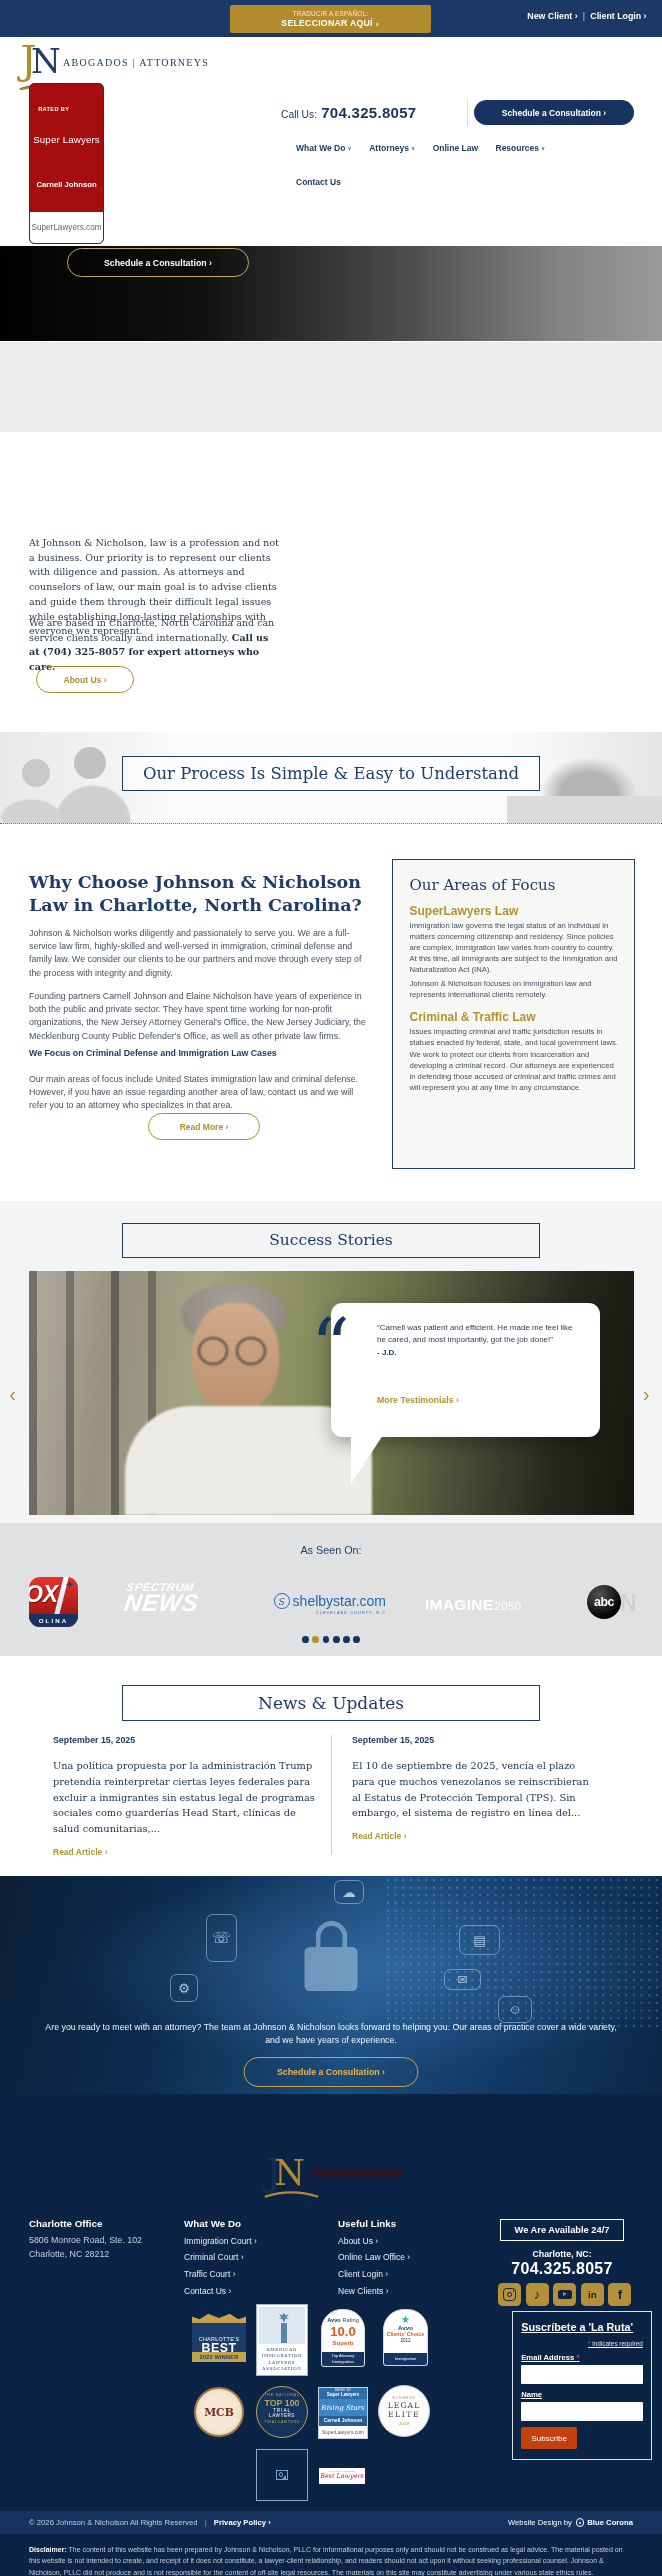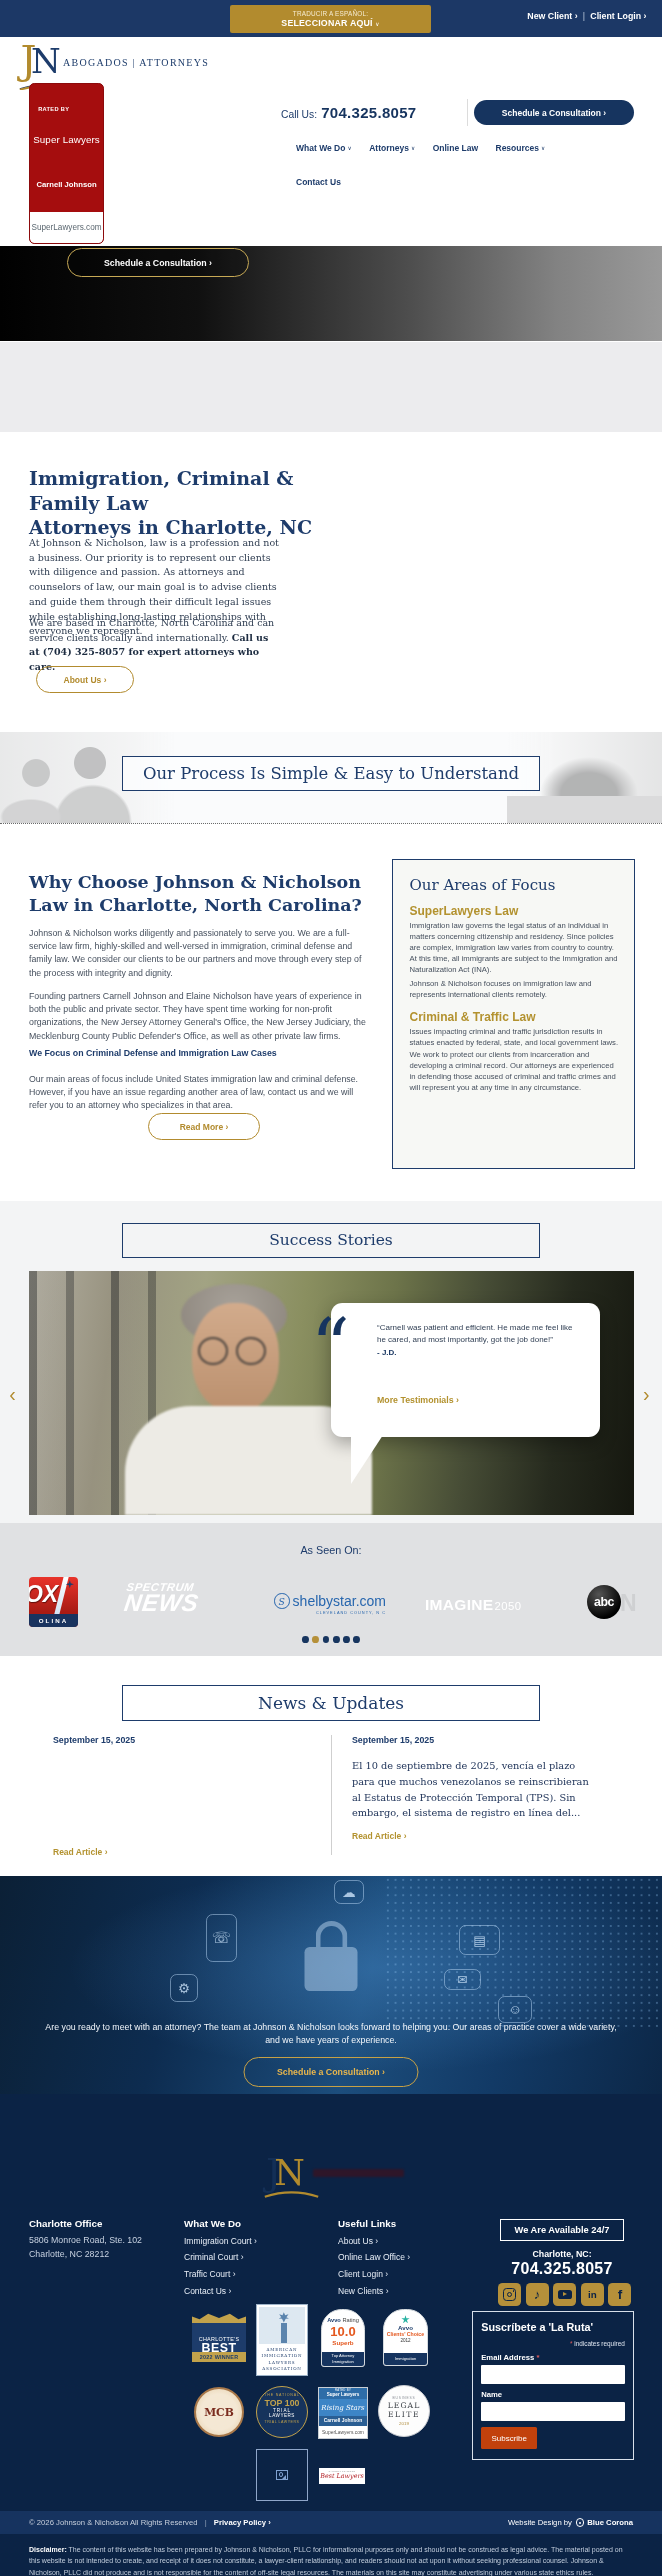--- a/index.html
+++ b/index.html
@@ -91,21 +91,21 @@
   .bubble-tail { position:absolute; left:19.6px; top:132px; width:0; height:0; border-top:49px solid #fff; border-right:32px solid transparent; }
   .bubble-quote { position:absolute; left:-20.6px; top:9.3px; font-family:"DejaVu Serif",serif; font-size:77px; line-height:.9; color:#16345f; }
   .bubble-text { position:absolute; left:46px; top:18.5px; width:206px; font-size:8px; color:#2f3e53; line-height:1.55; }
   .bubble-attr { font-weight:bold; color:#16345f; margin-top:1px; }
   .bubble-more { position:absolute; left:46px; top:92px; font-size:8.8px; font-weight:bold; color:#b3922f; cursor:pointer; }
   .car-arrow { position:absolute; top:184px; font-size:19.6px; color:#b28b2e; cursor:pointer; line-height:1; }
 
   
   .seenon { left:0; top:1523px; width:662px; height:133px; background:#e0e1e3; }
   .seenon-title { position:absolute; left:0; top:20.6px; width:100%; text-align:center; font-size:10.8px; color:#1e3c6b; font-weight:500; }
-  .logo-fox { position:absolute; left:29px; top:54px; width:49px; height:50px; border-radius:4px; overflow:hidden; background:linear-gradient(180deg,#e8332a,#a81b14 70%); }
+  .logo-fox { position:absolute; left:29px; top:54px; width:49px; height:50px; border-radius:11px; overflow:hidden; background:linear-gradient(180deg,#e8332a,#a81b14 70%); }
   .fox-ox { position:absolute; left:-4.1px; top:4.1px; color:#fff; font-weight:bold; font-style:italic; font-size:23px; text-shadow:0.5px 0.5px 1px #5e0f0b; }
   .fox-slash { position:absolute; left:30px; top:-3.1px; width:5.2px; height:43px; background:linear-gradient(180deg,#fff,#cfe0f2); transform:rotate(14deg); }
   .fox-star { position:absolute; right:4.1px; top:3.1px; width:8.2px; height:8.2px; background:#1d3c6b; clip-path:polygon(50% 0,61% 38%,100% 50%,61% 62%,50% 100%,39% 62%,0 50%,39% 38%); }
   .fox-bottom { position:absolute; left:0; bottom:0; width:100%; height:13.4px; background:#18335f; color:#fff; font-size:6.2px; font-weight:bold; letter-spacing:2.1px; display:flex; align-items:center; justify-content:center; }
   .logo-spectrum { position:absolute; left:125px; top:58px; color:#fff; transform:skewX(-8deg); }
   .spectrum-1 { font-size:11.3px; font-weight:800; letter-spacing:0.5px; font-style:italic; }
   .spectrum-2 { font-size:24px; font-weight:800; font-style:italic; margin-top:-4.1px; letter-spacing:0.5px; }
   .logo-shelby { position:absolute; left:274px; top:70px; color:#2766ae; }
   .shelby-row { display:flex; align-items:center; gap:3.1px; }
   .shelby-s { width:15.5px; height:15.5px; border:1px solid #2766ae; border-radius:50%; display:flex; align-items:center; justify-content:center; font-family:"DejaVu Serif",serif; font-style:italic; font-size:9.3px; }
@@ -162,21 +162,21 @@
   .soc { width:23px; height:23px; border-radius:4.6px; background:#b5903a; display:flex; align-items:center; justify-content:center; color:#0b2345; cursor:pointer; position:relative; }
   .ig-frame { width:13px; height:13px; border:1.3px solid #0b2345; border-radius:3.6px; position:relative; }
   .ig-lens { position:absolute; left:2.6px; top:2.6px; width:5.2px; height:5.2px; border:1.3px solid #0b2345; border-radius:50%; }
   .ig-dot { position:absolute; right:1px; top:1px; width:1.5px; height:1.5px; background:#0b2345; border-radius:50%; }
   .soc-tiktok { font-size:13px; font-weight:bold; }
   .yt-body { width:14px; height:9.8px; background:#0b2345; border-radius:2.6px; display:flex; align-items:center; justify-content:center; }
   .yt-play { width:0; height:0; border-left:4.1px solid #b5903a; border-top:2.6px solid transparent; border-bottom:2.6px solid transparent; margin-left:1px; }
   .soc-in { font-size:9.8px; font-weight:bold; }
   .soc-fb { font-size:13.4px; font-weight:bold; }
   
-  .nl-box { left:472px; top:217px; width:162px; height:149px; border:0.5px solid #d8e0ea; padding:9.3px 8.2px; }
+  .nl-box { left:512px; top:217px; width:140px; height:149px; border:0.5px solid #d8e0ea; padding:9.3px 8.2px;text-decoration:underline; }
   .nl-title { font-size:10.8px; font-weight:bold; color:#fff; }
   .nl-req { text-align:right; font-size:6.4px; color:#dfe6f0; margin-top:7.2px; }
   .red { color:#e05c5c; }
   .nl-label { font-size:7.7px; font-weight:bold; color:#fff; margin-top:5.2px; }
   .nl-input { width:100%; height:19.6px; background:#fff; border:none; border-radius:1px; margin-top:3.1px; padding:0 4.1px; font-size:7.7px; }
   .nl-btn { margin-top:6.2px; width:56px; height:21.6px; background:#c2410c; color:#fff; border:none; border-radius:1.5px; font-size:8px; cursor:pointer; }
   
   .bdg { position:absolute; overflow:hidden; cursor:pointer; }
   .b1 { left:192px; top:219px; width:54px; height:49px; }
   .b1-crown { height:10.3px; background:#c2a24b; clip-path:polygon(0 100%,0 35%,14% 60%,30% 8%,50% 48%,70% 8%,86% 60%,100% 35%,100% 100%); }
@@ -289,24 +289,20 @@
       <span class="nav-item"><span>Online Law</span></span>
       <span class="nav-item"><span>Resources</span><span class="crt">∨</span></span>
     </div>
     <span class="abs nav-contact">Contact Us</span>
   </div>
 
   <div class="abs hero"></div>
   <div class="abs hero-cta">Schedule a Consultation ›</div>
   <div class="abs gray-band"></div>
 
-  <h1 class="abs serif intro-title">
-    <span style="display:block">Immigration, Criminal &amp; Family Law</span>
-    <span style="display:block">Attorneys in Charlotte, NC</span>
-  </h1>
   <p class="abs intro-p" style="top:536px;">At Johnson &amp; Nicholson, law is a profession and not a business. Our priority is to represent our clients with diligence and passion. As attorneys and counselors of law, our main goal is to advise clients and guide them through their difficult legal issues while establishing long-lasting relationships with everyone we represent.</p>
   <p class="abs intro-p" style="top:616px;"><span>We are based in Charlotte, North Carolina and can service clients locally and internationally. </span><b>Call us at (704) 325-8057 for expert attorneys who care.</b></p>
   <div class="abs gold-btn about-btn">About Us ›</div>
 
   <div class="abs process">
     <div class="pb-left"></div>
     <div class="pb-right"></div>
     <div class="pb-box">
       <span class="pb-title serif">Our Process Is Simple &amp; Easy to Understand</span>
     </div>
@@ -390,20 +386,21 @@
       <span class="dot"></span>
       <span class="dot"></span>
     </div>
   </div>
 
   <div class="abs sec-box news-box">
     <span class="news-title serif">News &amp; Updates</span>
   </div>
   <div class="article article-1">
     <div class="art-date">September 15, 2025</div>
+    <p class="art-ex">Una política propuesta por la administración Trump pretendía reinterpretar ciertas leyes federales para excluir a inmigrantes sin estatus legal de programas sociales como guarderías Head Start, clínicas de salud comunitarias,...</p>
     <span class="art-cta art-cta-1">Read Article ›</span>
   </div>
   <div class="article article-2">
     <div class="art-date">September 15, 2025</div>
     <p class="art-ex">El 10 de septiembre de 2025, vencía el plazo para que muchos venezolanos se reinscribieran al Estatus de Protección Temporal (TPS). Sin embargo, el sistema de registro en línea del...</p>
     <span class="art-cta art-cta-2">Read Article ›</span>
   </div>
   <div class="abs news-div"></div>
 
   <div class="abs cta-sec">

